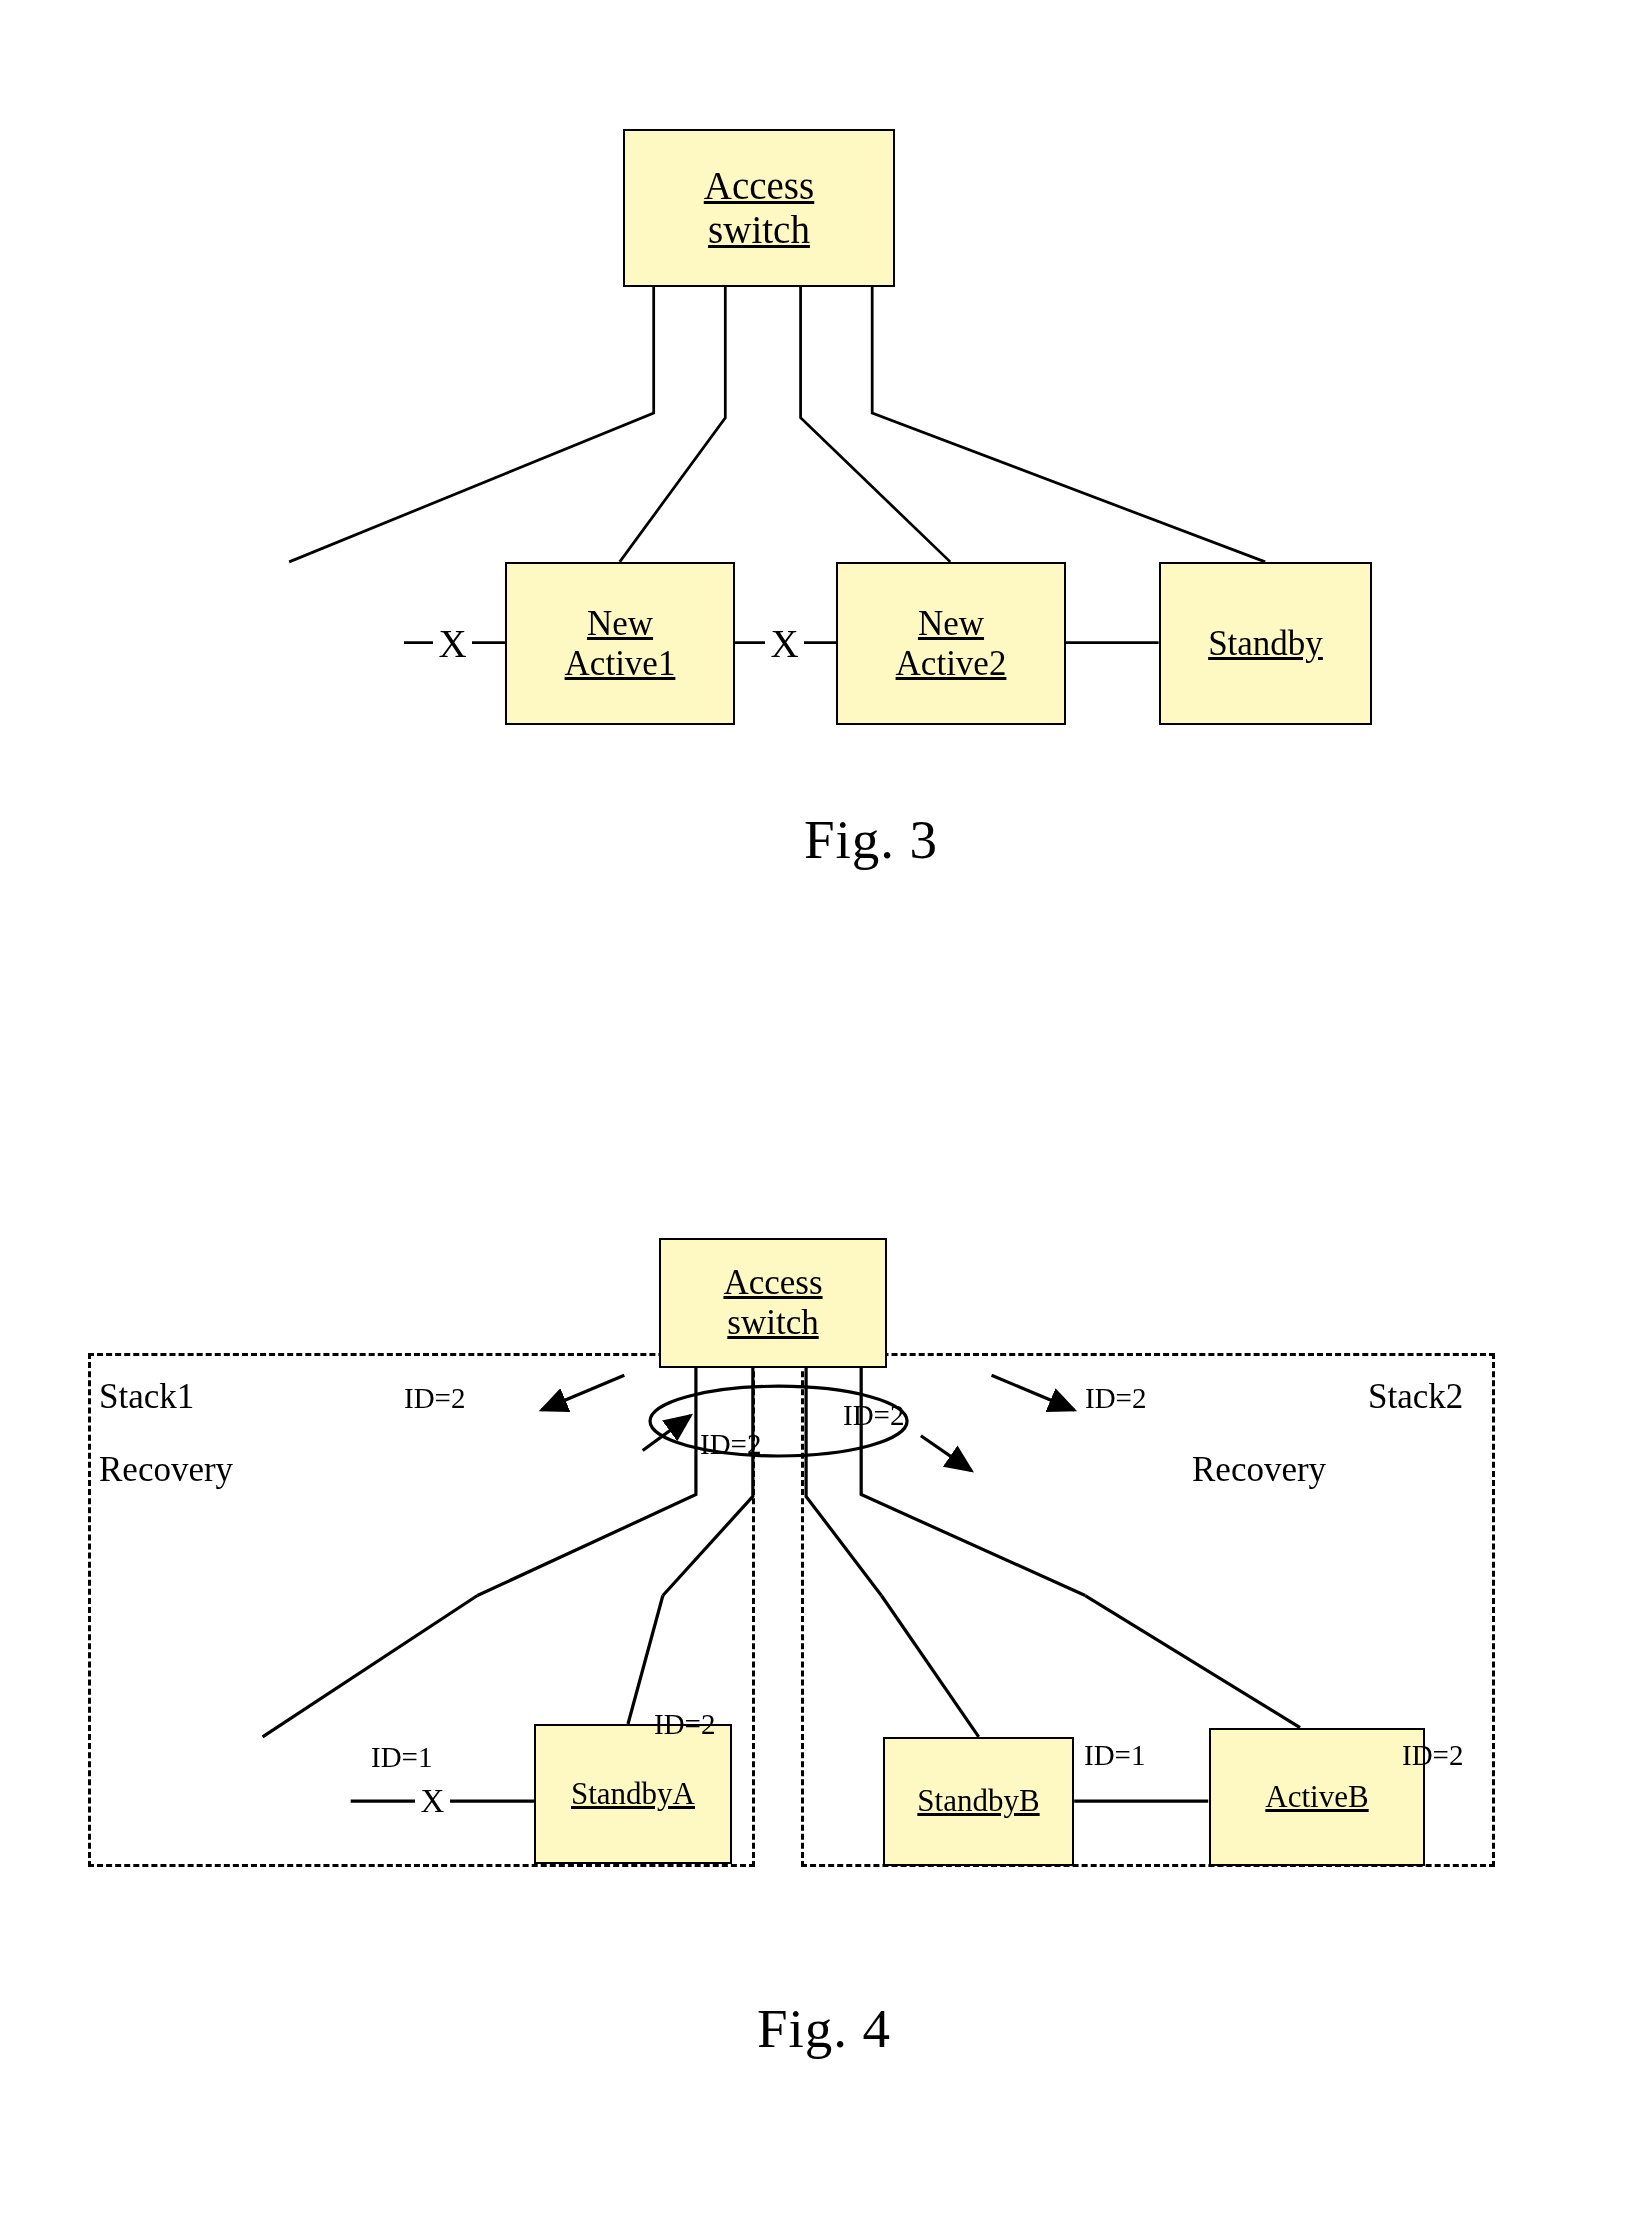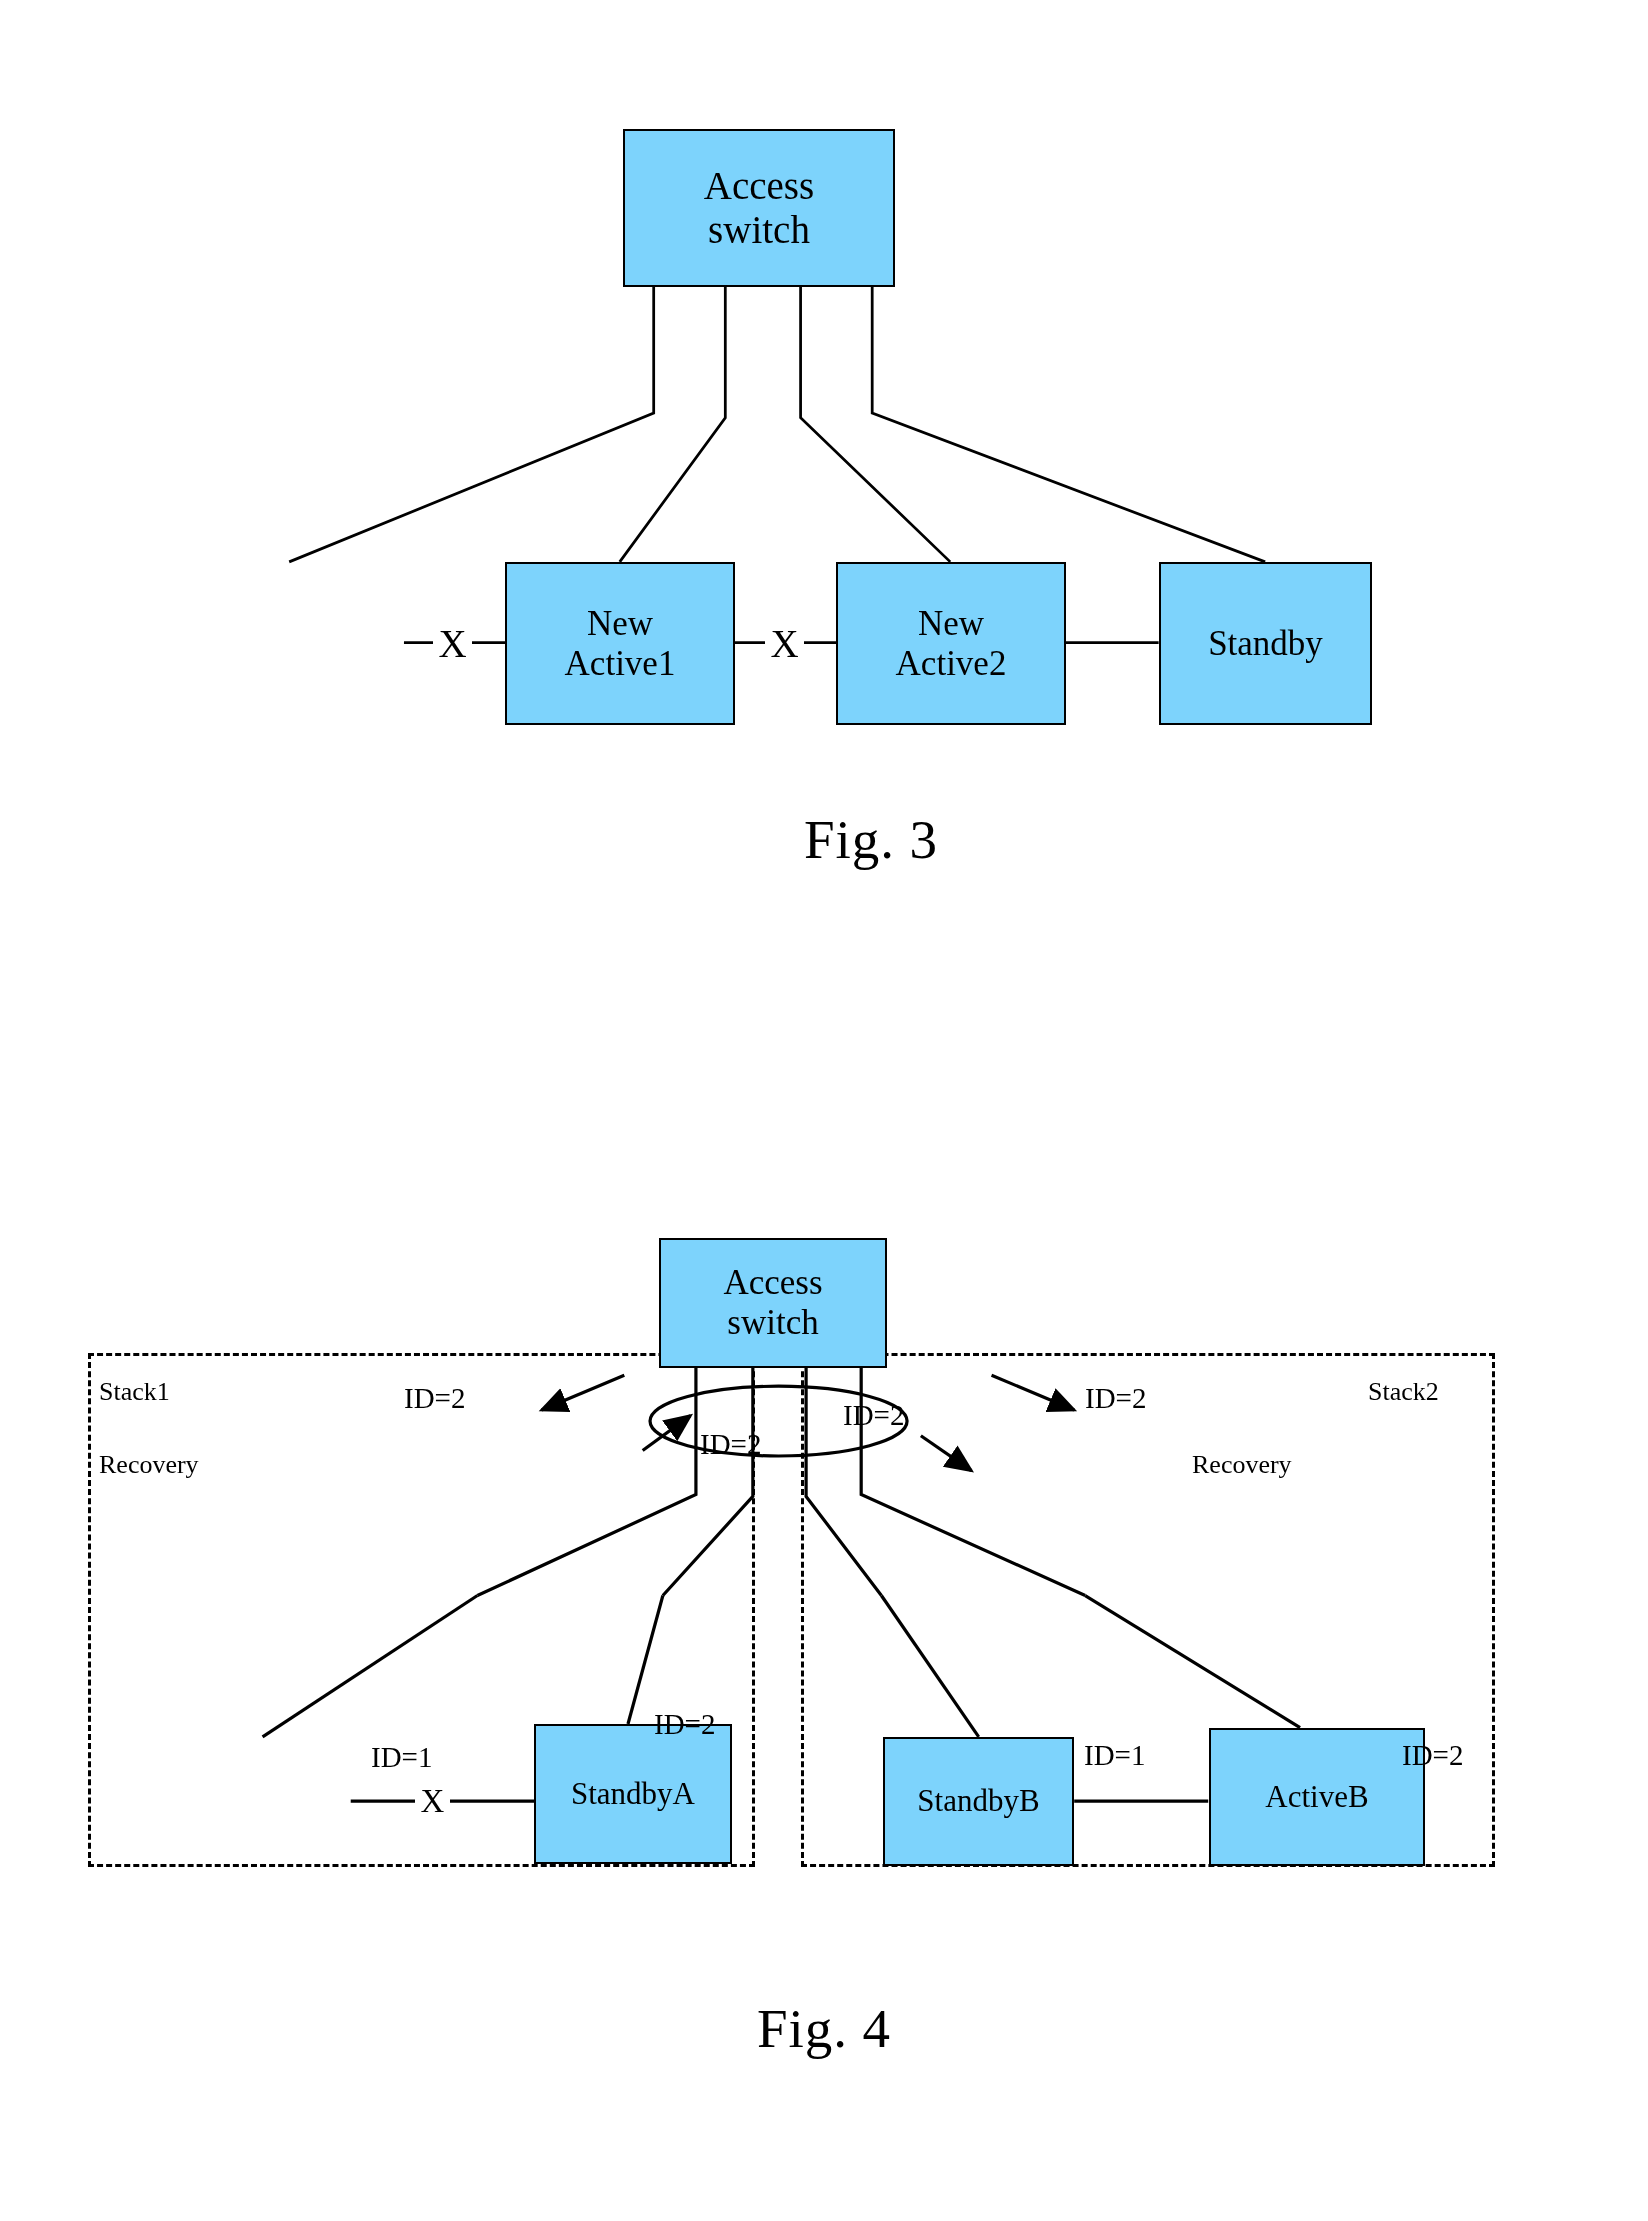--- a/index.html
+++ b/index.html
@@ -36,28 +36,29 @@
     width: 100%;
     height: 100%;
     overflow: visible;
   }
 
   
   .node {
     position: absolute;
     box-sizing: border-box;
     border: 2.8px solid #000;
-    background: #7dd3fc;
+    background: #fef9c3;
     display: flex;
     align-items: center;
     justify-content: center;
     text-align: center;
     line-height: 1.12;
     font-size: 35px;
     z-index: 4;
+    text-decoration: underline;
   }
   .node .node-label { display: block; white-space: pre-line; padding: 0 3.7px; }
 
   
   #f3-access   { left: 623px;  top: 129px; width: 272px;  height: 158px; font-size: 39px; }
   #f3-orig     { left: 174px;  top: 562px; width: 230px;  height: 163px; }
   #f3-new1     { left: 505px;  top: 562px; width: 230px;  height: 163px; }
   #f3-new2     { left: 836px;  top: 562px; width: 230px;  height: 163px; }
   #f3-standby  { left: 1159px; top: 562px; width: 213px;  height: 163px; }
 
@@ -77,21 +78,21 @@
     padding: 0 5.5px;
     z-index: 5;
   }
   #f3-x1 { left: 433px; top: 624px; }
   #f3-x2 { left: 765px; top: 624px; }
   #f4-x1 { left: 415px; top: 564px; font-size: 33px; }
 
   
   .anno {
     position: absolute;
-    font-size: 26px;
+    font-size: 35px;
     line-height: 1;
     white-space: nowrap;
     z-index: 6;
   }
   .anno.small { font-size: 29px; }
 
   
   #f4-stack1    { left: 99px;  top: 158px; }
   #f4-recov1    { left: 99px;  top: 231px; }
   #f4-stack2    { left: 1368px; top: 158px; }

